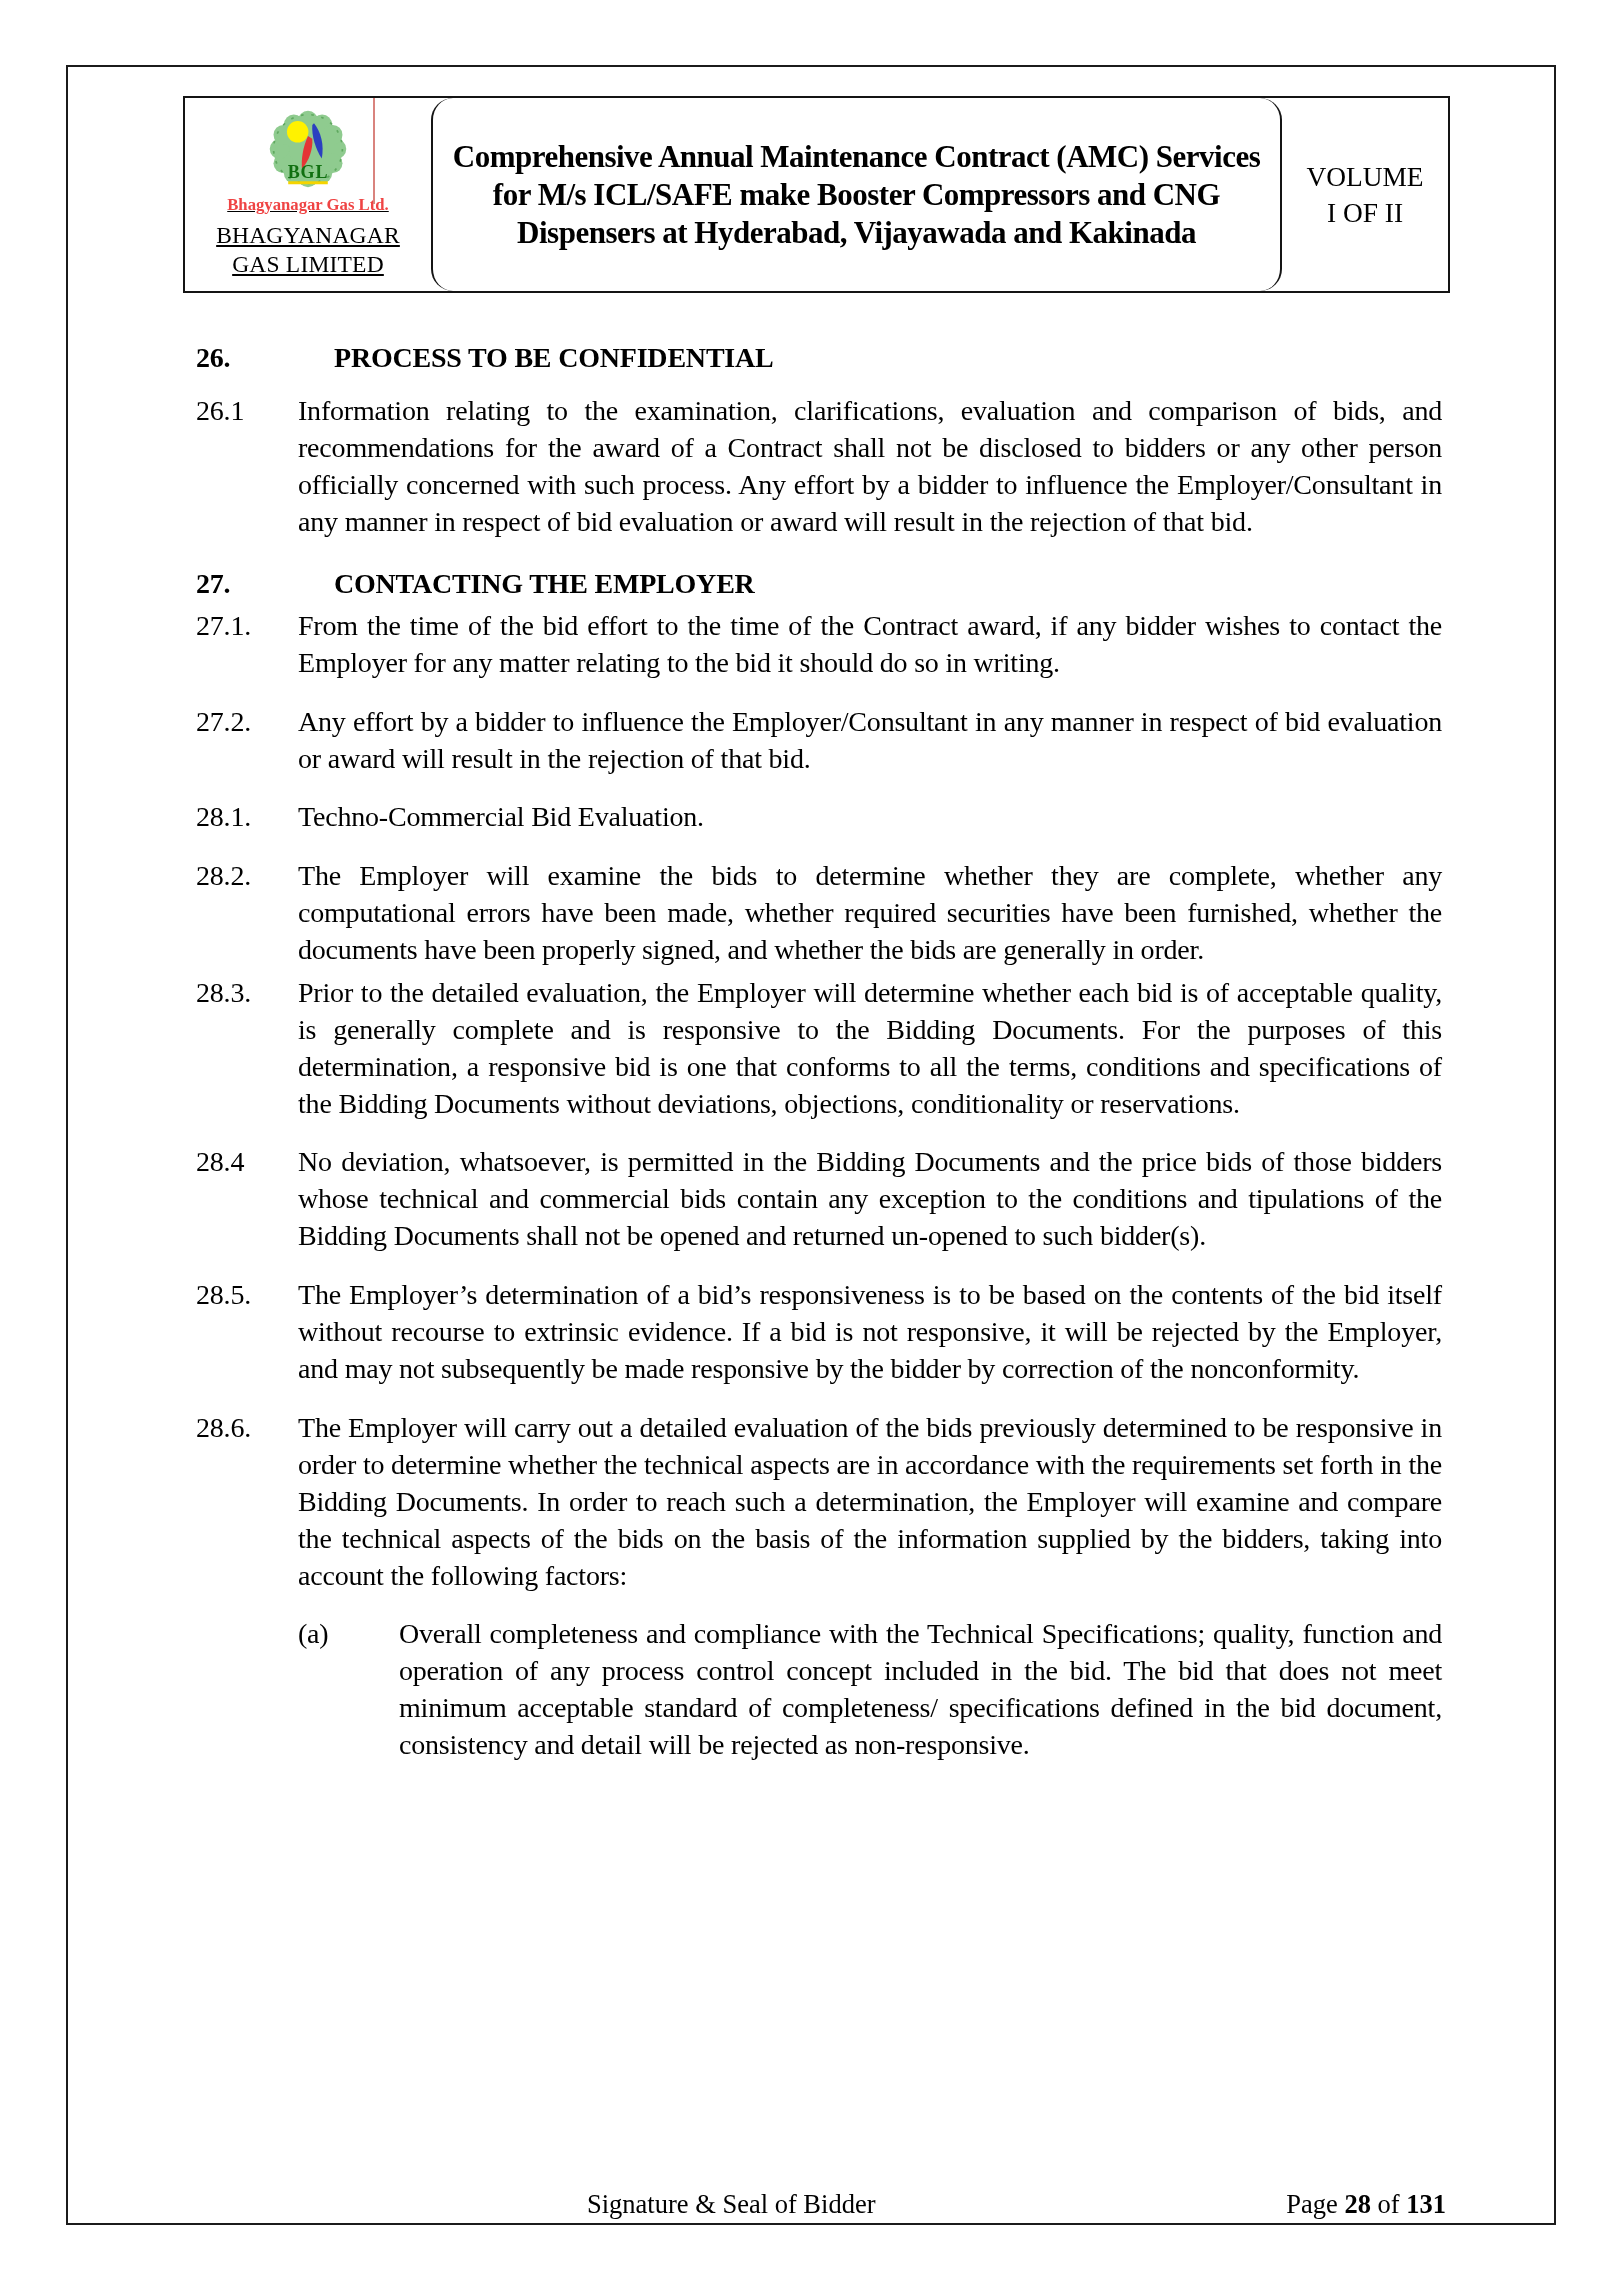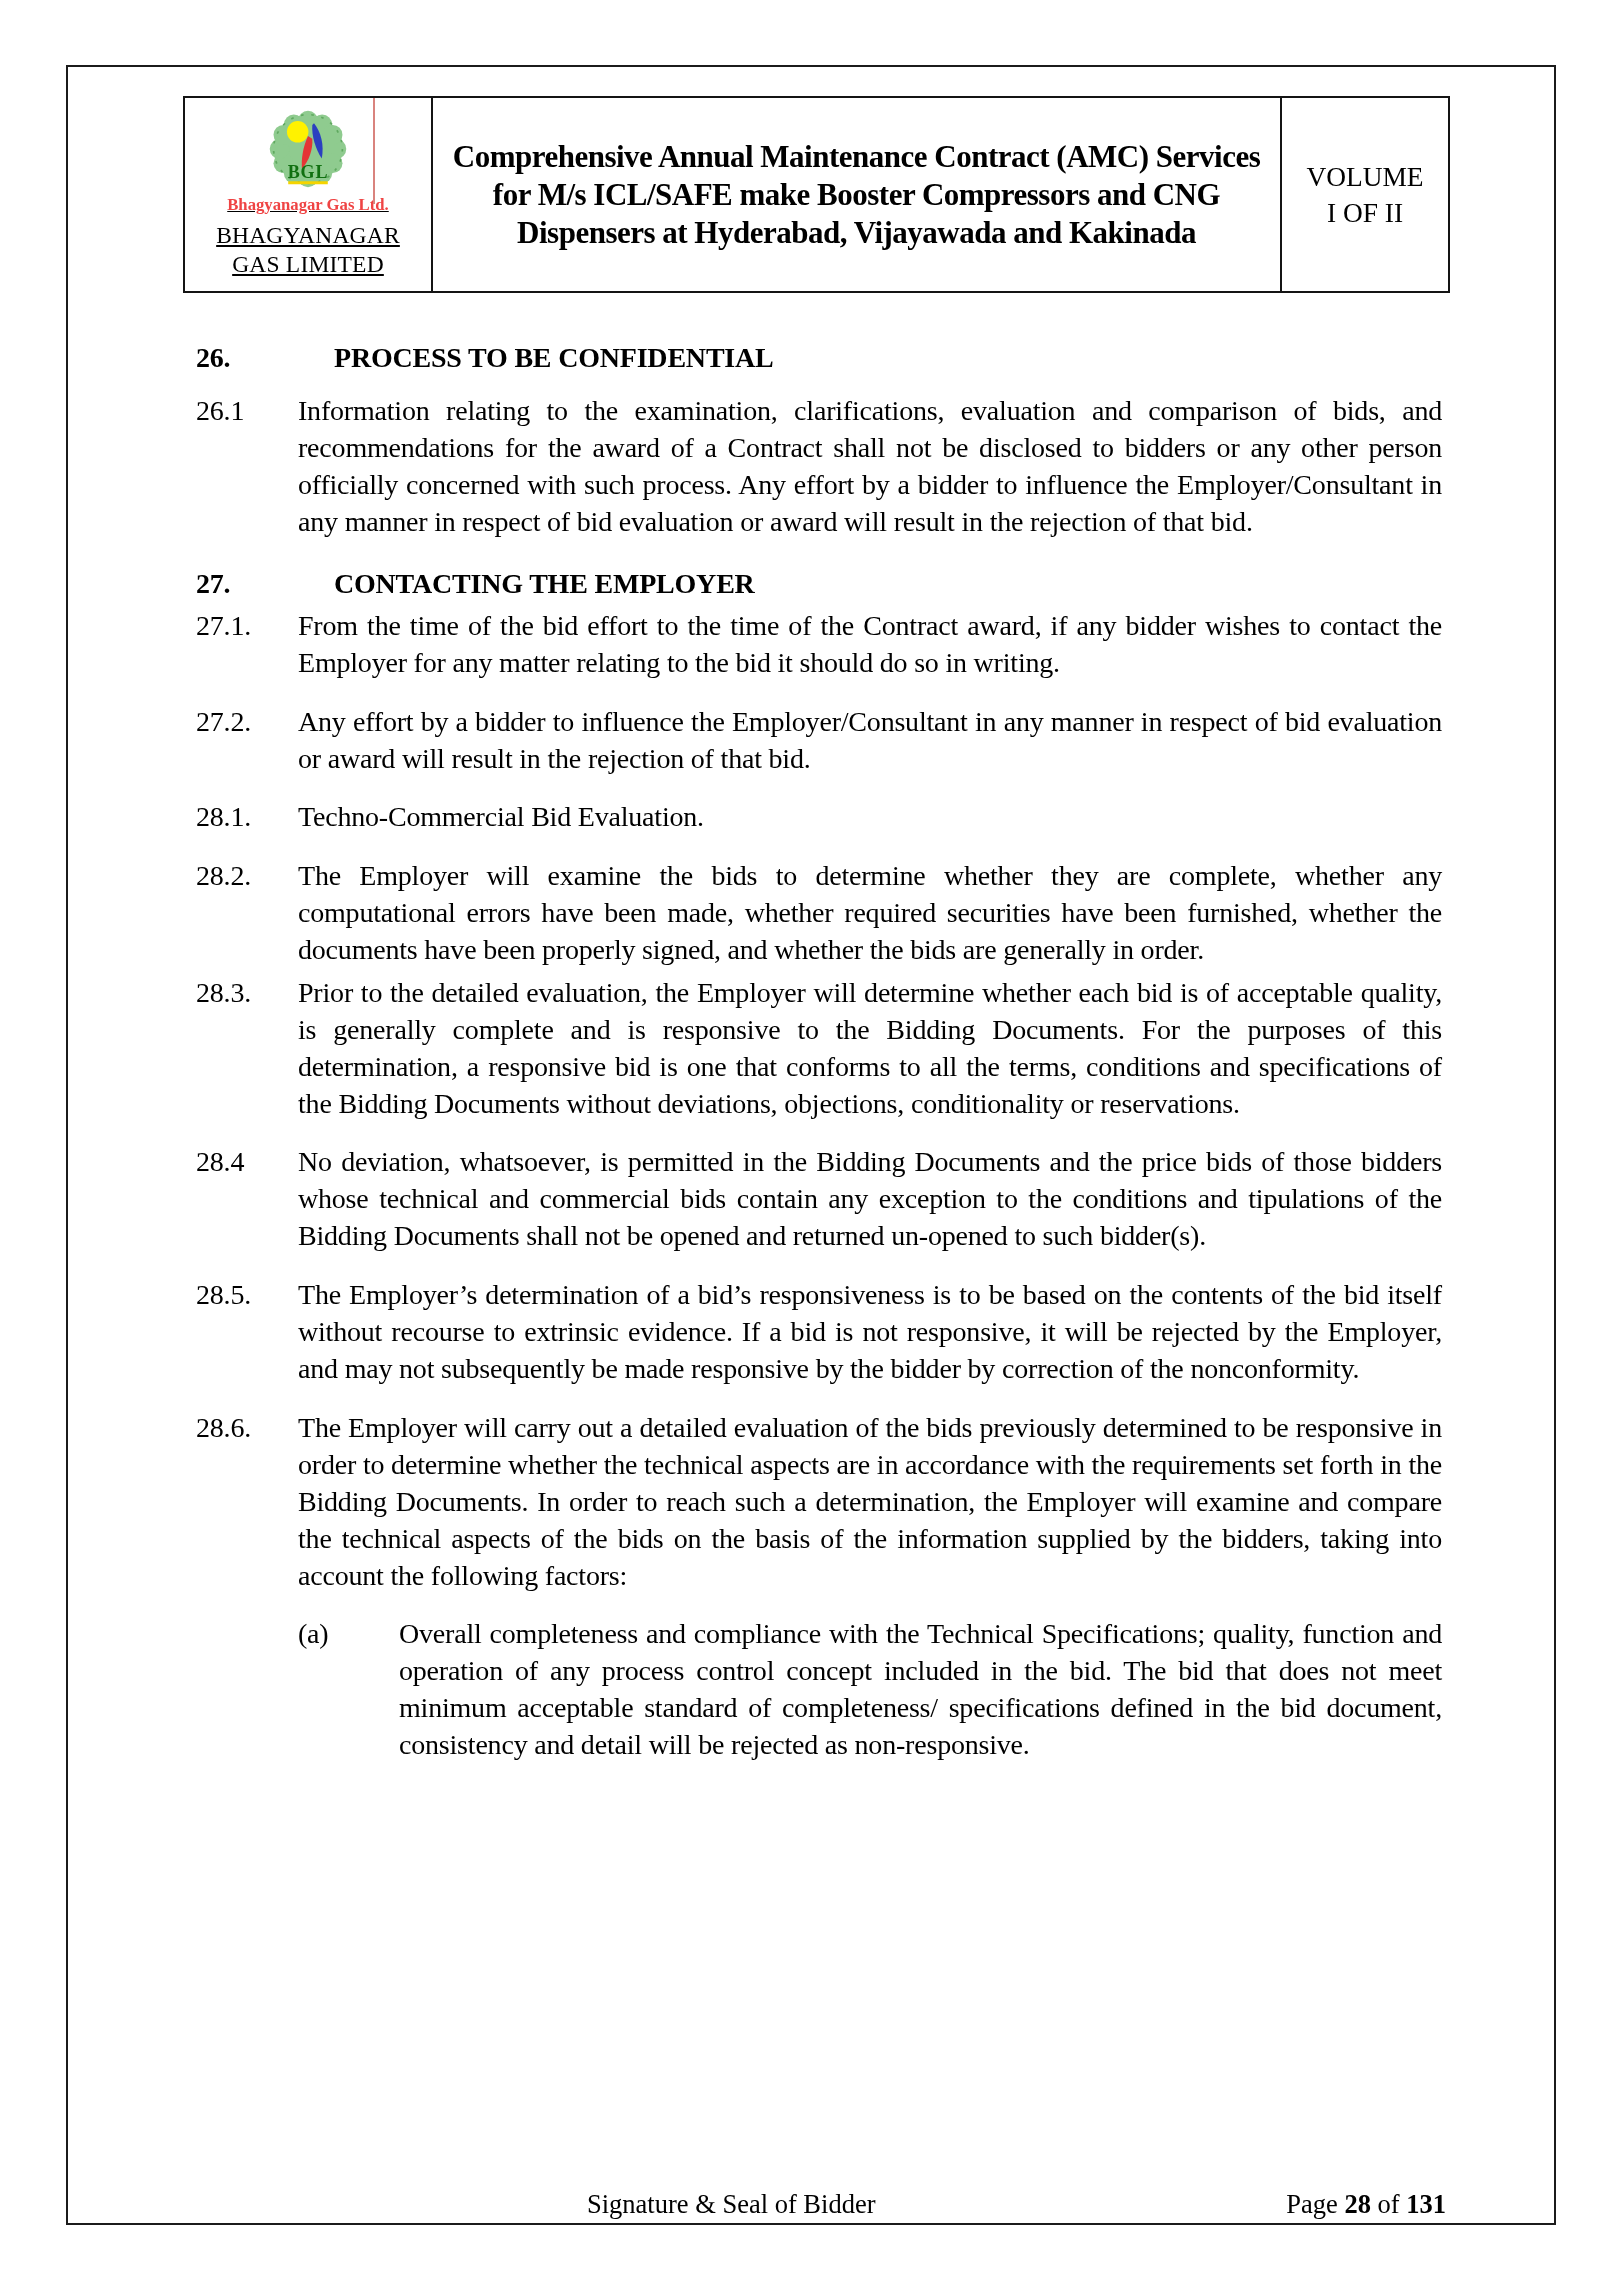--- a/index.html
+++ b/index.html
@@ -8,21 +8,21 @@
   .frame{position:absolute;left:66px;top:65px;width:1490px;height:2160px;
          border:2px solid #1b1b1b;box-sizing:border-box;}
 
   
   .header-table{position:absolute;left:115px;top:29px;width:1267px;height:197px;
                 border:2.9px solid #141414;box-sizing:border-box;display:flex;}
   .cell{box-sizing:border-box;height:100%;text-align:center;}
   .logo-cell{width:246px;position:relative;text-align:center;padding-top:7.8px;text-decoration:underline;}
   .title-cell{width:851px;border-left:2.9px solid #141414;border-right:2.9px solid #141414;
               text-align:center;display:flex;flex-direction:column;justify-content:center;
-              padding:2px 11.8px;}
+              padding:2px 11.8px;border-radius:22px;}
   .volume-cell{flex:1;display:flex;flex-direction:column;align-items:center;
                justify-content:center;font-size:27.4px;line-height:36px;}
   .doc-title{font-weight:bold;font-size:31px;line-height:38px;letter-spacing:-0.5px;}
   .doc-number{font-weight:bold;font-size:30px;line-height:39px;letter-spacing:-0.5px;}
   .logo-caption{font-size:16.7px;font-weight:bold;color:#ef4444;line-height:18.6px;}
   .company-name{font-size:23.5px;line-height:29px;margin-top:6.9px;letter-spacing:0.2px;}
   .hairline{position:absolute;left:188px;top:0;width:2px;height:106px;background:#D9837E;}
   .logo-wrap{display:inline-block;}
 
   

